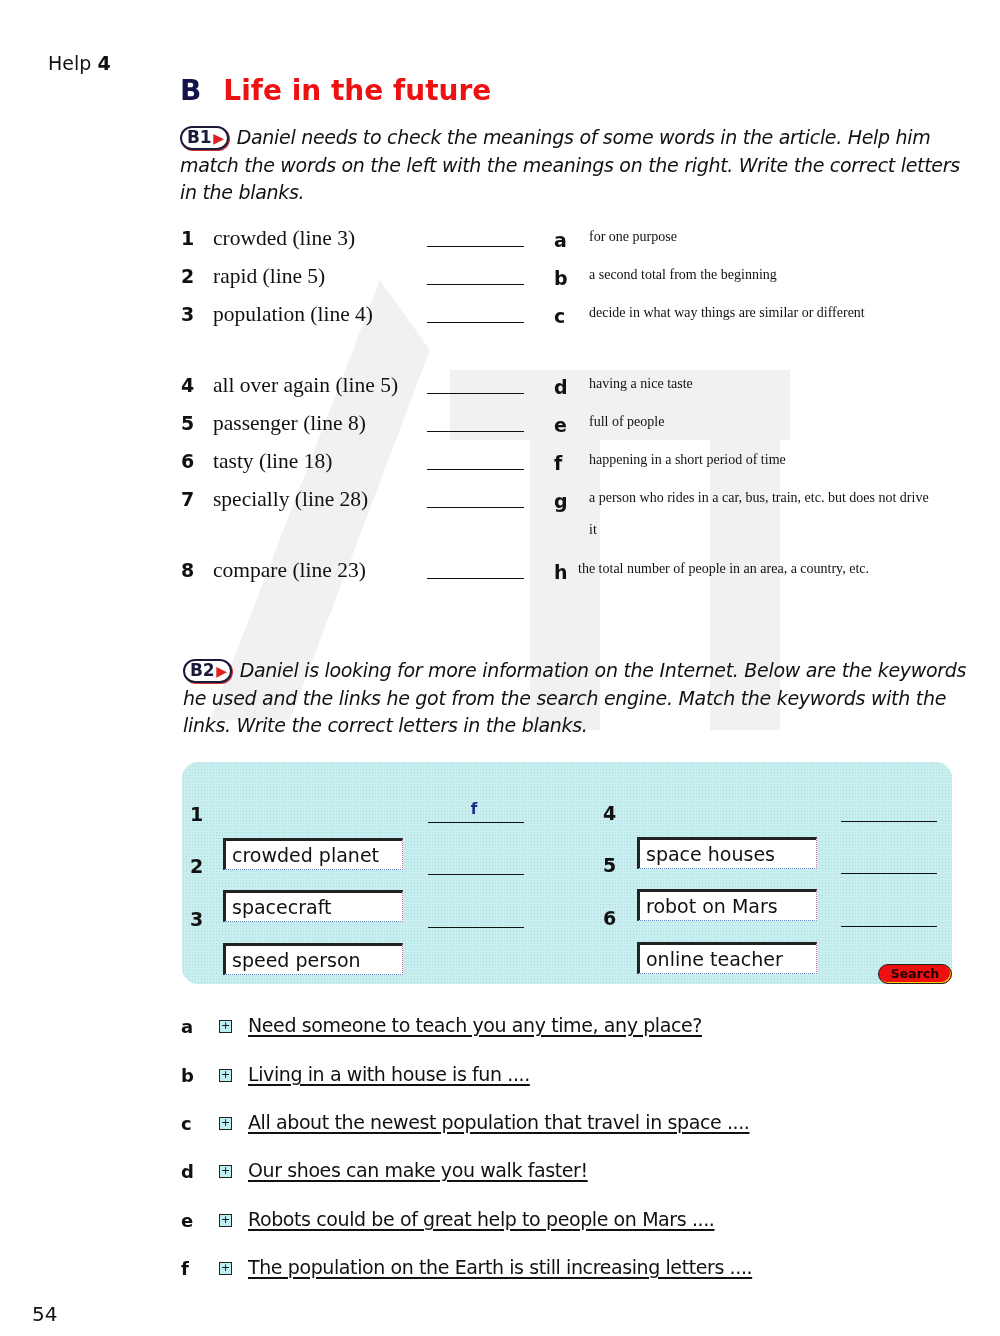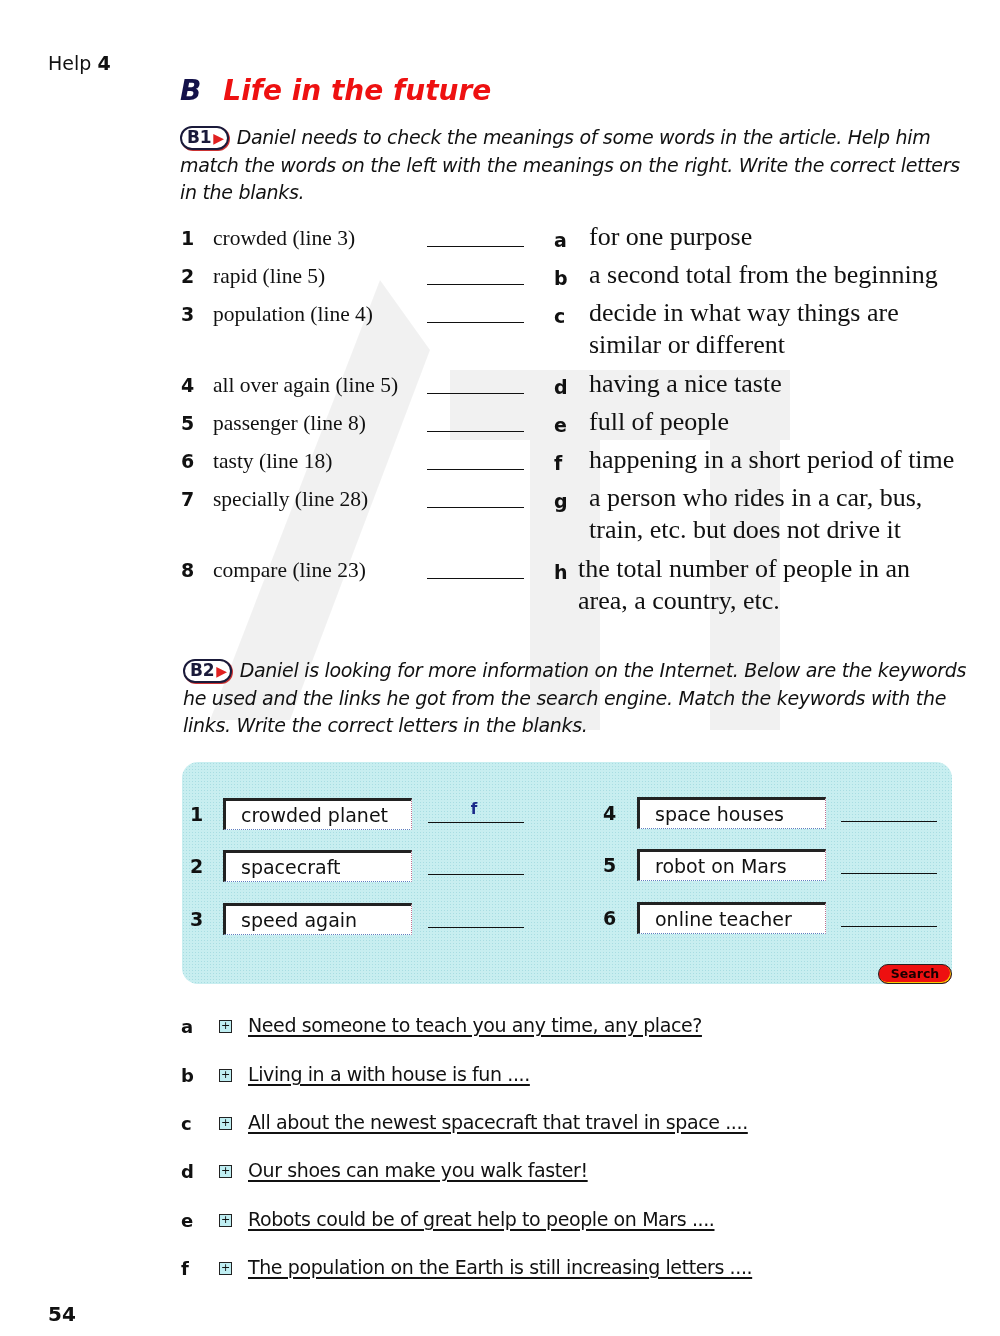--- a/index.html
+++ b/index.html
@@ -4,57 +4,58 @@
 <style>
   html, body { margin: 0; padding: 0; }
   body {
     width: 1000px; height: 1336px; position: relative; overflow: hidden;
     background: #ffffff; color: #111;
     font-family: "Liberation Sans", sans-serif;
   }
   .abs { position: absolute; }
   .unit { left: 48px; top: 52px; font-size: 19px; font-family: "DejaVu Sans", sans-serif; }
   .unit b { font-weight: bold; }
-  .sec-title { left: 180px; top: 74px; font-family: "DejaVu Sans", sans-serif; font-weight: bold; font-size: 28px; font-style: italic; }
+  .sec-title { left: 180px; top: 74px; font-family: "DejaVu Sans", sans-serif; font-weight: bold; font-size: 28px; }
   .sec-letter { color: #14124a; margin-right: 22px; }
   .sec-name { color: #ee1111; }
 
   .instr { font-family: "DejaVu Sans", sans-serif; font-style: italic; font-size: 19px; line-height: 27.5px; color: #111; letter-spacing: -0.3px; }
   .b1-instr { left: 180px; top: 124px; width: 790px; }
   .b2-instr { left: 183px; top: 657px; width: 790px; }
   .badge {
     display: inline-block; border: 2.5px solid #1a1a3a; border-radius: 12px;
     padding: 0 3px 0 5px; font-style: normal; font-weight: bold; font-size: 17px; line-height: 19px;
     color: #1a1a3a; background: #fff; margin-right: 8px; vertical-align: 1px;
     box-shadow: 1px 1px 0 #c33;
   }
   .badge .tri { color: #e02020; font-size: 14px; margin-left: 2px; }
 
   
   .row { position: absolute; font-family: "Liberation Serif", serif; font-size: 21.5px; }
   .num { position: absolute; font-family: "DejaVu Sans", sans-serif; font-weight: bold; font-size: 19px; }
   .word { position: absolute; }
   .blank { position: absolute; border-bottom: 1.8px solid #111; width: 97px; height: 20px; }
   .letter { position: absolute; font-family: "DejaVu Sans", sans-serif; font-weight: bold; font-size: 19px; }
-  .meaning { position: absolute; font-family: "Liberation Serif", serif; font-size: 26px; line-height: 32px; width: 380px; }
+  .meaning { position: absolute; font-family: "Liberation Serif", serif; font-size: 14px; line-height: 32px; width: 380px; }
 
   
   .panel {
     left: 182px; top: 762px; width: 770px; height: 222px; border-radius: 16px;
     background-color: #c8eef0;
     background-image: radial-gradient(#a8dde2 0.8px, transparent 0.9px);
     background-size: 3px 3px;
   }
   .kw-num { position: absolute; font-family: "DejaVu Sans", sans-serif; font-weight: bold; font-size: 19px; }
   .kw-box {
     position: absolute; width: 170px; height: 28px; background: #fff;
     border-top: 3px solid #222; border-left: 3px solid #222;
     border-right: 1px dotted #c07090; border-bottom: 1px dotted #6080c0;
-    font-family: "DejaVu Sans", sans-serif; font-size: 19px; line-height: 28px; padding-left: 15px; box-sizing: content-box;
+    font-family: "DejaVu Sans", sans-serif; font-size: 19px; line-height: 28px; padding-left: 6px; box-sizing: content-box;
     white-space: nowrap;
+    margin-top: 40px;
   }
   .kw-blank { position: absolute; width: 96px; height: 20px; border-bottom: 1.8px solid #111; text-align: center; }
   .answer { font-family: "DejaVu Sans", sans-serif; font-weight: bold; color: #1b2a8a; font-size: 15px; line-height: 14px; display: block; margin-left: -4px; }
   .search-btn {
     left: 878px; top: 964px; width: 72px; height: 18px; border-radius: 10px;
     background: #ee1010; border: 1.5px solid #222; box-shadow: -1px -1px 0 #f8c800 inset;
     font-family: "DejaVu Sans", sans-serif; font-weight: bold; font-size: 12.5px; color: #1a0000;
     text-align: center; line-height: 18px; cursor: pointer;
   }
 
@@ -62,21 +63,21 @@
   .lk-letter { position: absolute; left: 181px; font-family: "DejaVu Sans", sans-serif; font-weight: bold; font-size: 18px; }
   .lk-icon {
     position: absolute; left: 219px; width: 11px; height: 11px; border: 1.2px solid #222; background: #bfeef2;
     font-size: 11px; line-height: 10px; text-align: center; font-family: "DejaVu Sans", sans-serif;
   }
   .lk-text {
     position: absolute; left: 248px; font-family: "DejaVu Sans", sans-serif; font-size: 19px; letter-spacing: -0.4px;
     text-decoration: underline; text-decoration-style: solid; text-decoration-thickness: 1.5px; color: #111;
     text-underline-offset: 3px; cursor: pointer;
   }
-  .page-num { left: 48px; top: 1302px; font-family: "DejaVu Sans", sans-serif; font-weight: bold; font-size: 20px; }
+  .page-num { left: 32px; top: 1302px; font-family: "DejaVu Sans", sans-serif; font-weight: normal; font-size: 20px; }
 
   
   .wm { left: 150px; top: 260px; width: 700px; height: 480px; opacity: 0.05; pointer-events: none; }
 </style>
 </head>
 <body>
 
 <svg class="abs wm" viewBox="0 0 700 480">
   <path d="M230 20 L60 460 L140 460 L280 90 Z" fill="#000"></path>
   <path d="M300 110 L640 110 L640 180 L300 180 Z" fill="#000"></path>
@@ -189,21 +190,21 @@
     </div>
     <div>
       <span class="kw-num" style="left:190px;top:855px">2</span>
       <div class="kw-box" style="left:223px;top:850px"><span>spacecraft</span></div>
       <div class="kw-blank" style="left:428px;top:854px">
         <span class="answer"></span>
       </div>
     </div>
     <div>
       <span class="kw-num" style="left:190px;top:908px">3</span>
-      <div class="kw-box" style="left:223px;top:903px"><span>speed again</span></div>
+      <div class="kw-box" style="left:223px;top:903px"><span>speed person</span></div>
       <div class="kw-blank" style="left:428px;top:907px">
         <span class="answer"></span>
       </div>
     </div>
     <div>
       <span class="kw-num" style="left:603px;top:802px">4</span>
       <div class="kw-box" style="left:637px;top:797px"><span>space houses</span></div>
       <div class="kw-blank" style="left:841px;top:801px">
         <span class="answer"></span>
       </div>
@@ -232,21 +233,21 @@
       <span class="lk-text" style="top:1014px">Need someone to teach you any time, any place?</span>
     </div>
     <div>
       <span class="lk-letter" style="top:1065px">b</span>
       <span class="lk-icon" style="top:1069px">+</span>
       <span class="lk-text" style="top:1063px">Living in a with house is fun ....</span>
     </div>
     <div>
       <span class="lk-letter" style="top:1113px">c</span>
       <span class="lk-icon" style="top:1117px">+</span>
-      <span class="lk-text" style="top:1111px">All about the newest spacecraft that travel in space ....</span>
+      <span class="lk-text" style="top:1111px">All about the newest population that travel in space ....</span>
     </div>
     <div>
       <span class="lk-letter" style="top:1161px">d</span>
       <span class="lk-icon" style="top:1165px">+</span>
       <span class="lk-text" style="top:1159px">Our shoes can make you walk faster!</span>
     </div>
     <div>
       <span class="lk-letter" style="top:1210px">e</span>
       <span class="lk-icon" style="top:1214px">+</span>
       <span class="lk-text" style="top:1208px">Robots could be of great help to people on Mars ....</span>

